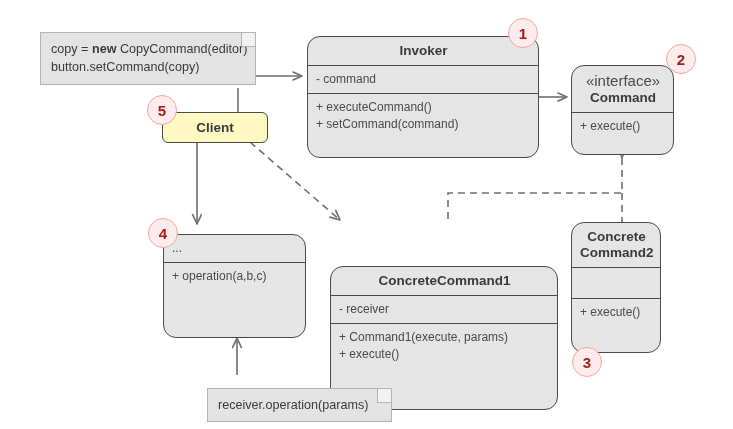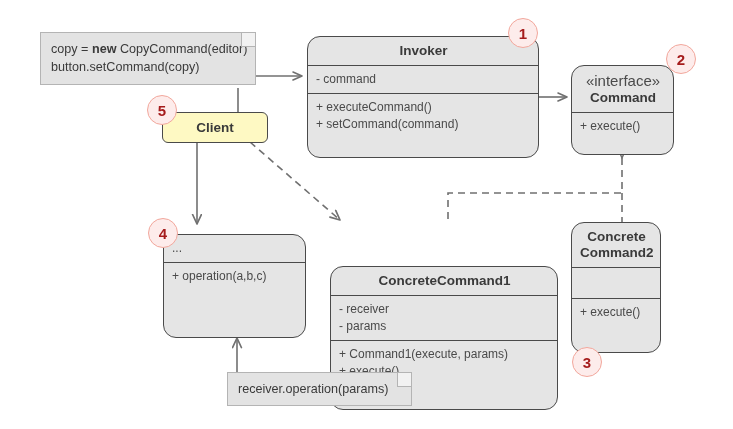--- a/index.html
+++ b/index.html
@@ -210,40 +210,39 @@
     </div>
     <div class="compartment">
       <div class="member">+ operation(a,b,c)</div>
     </div>
   </div>
 
   <div class="uml-class" style="left:330px; top:222px; width:228px; height:144px;margin-top:44px;">
     <div class="compartment title">ConcreteCommand1</div>
     <div class="compartment">
       <div class="member">- receiver</div>
-      <div class="member">- params</div>
     </div>
     <div class="compartment">
       <div class="member">+ Command1(execute, params)</div>
       <div class="member">+ execute()</div>
     </div>
   </div>
 
   <div class="uml-class" style="left:571px; top:222px; width:90px; height:131px;">
     <div class="compartment title">
       <span>Concrete</span><br>
       <span>Command2</span>
     </div>
     <div class="compartment" style="height:31px;"></div>
     <div class="compartment">
       <div class="member">+ execute()</div>
     </div>
   </div>
 
-  <div class="uml-note" style="left:207px; top:372px; width:185px;margin-left:20px;">
+  <div class="uml-note" style="left:207px; top:388px; width:185px;">
     <span class="fold"></span>
     <div>receiver.operation(params)</div>
   </div>
 
   <div class="badge" style="left:508px; top:18px;">1</div>
   <div class="badge" style="left:666px; top:44px;">2</div>
   <div class="badge" style="left:572px; top:347px;">3</div>
   <div class="badge" style="left:148px; top:218px;">4</div>
   <div class="badge" style="left:147px; top:95px;">5</div>
 

